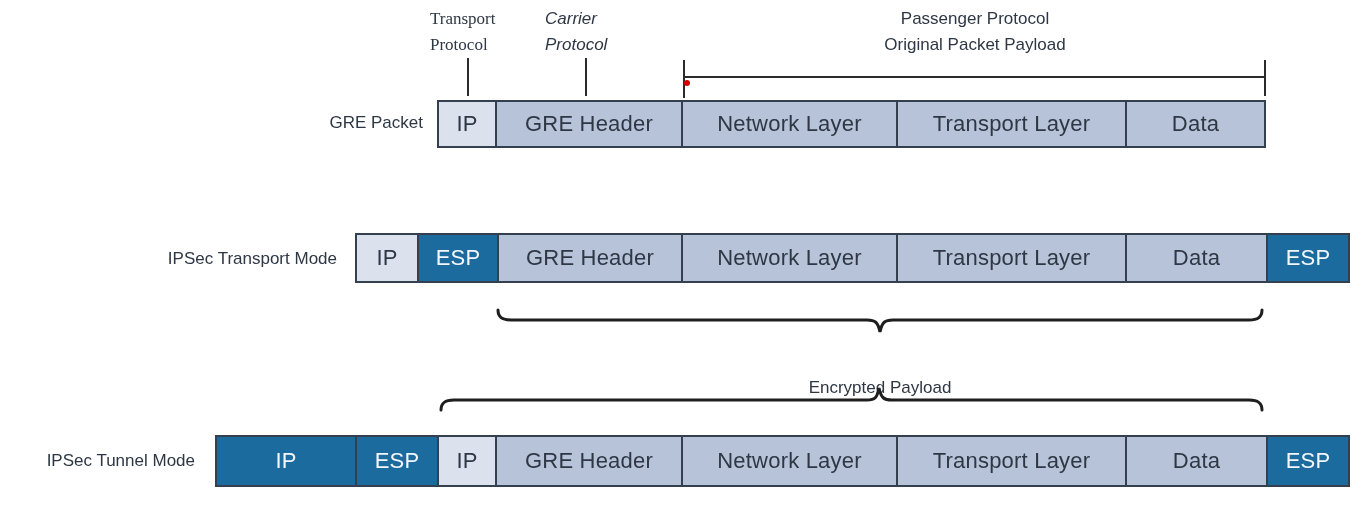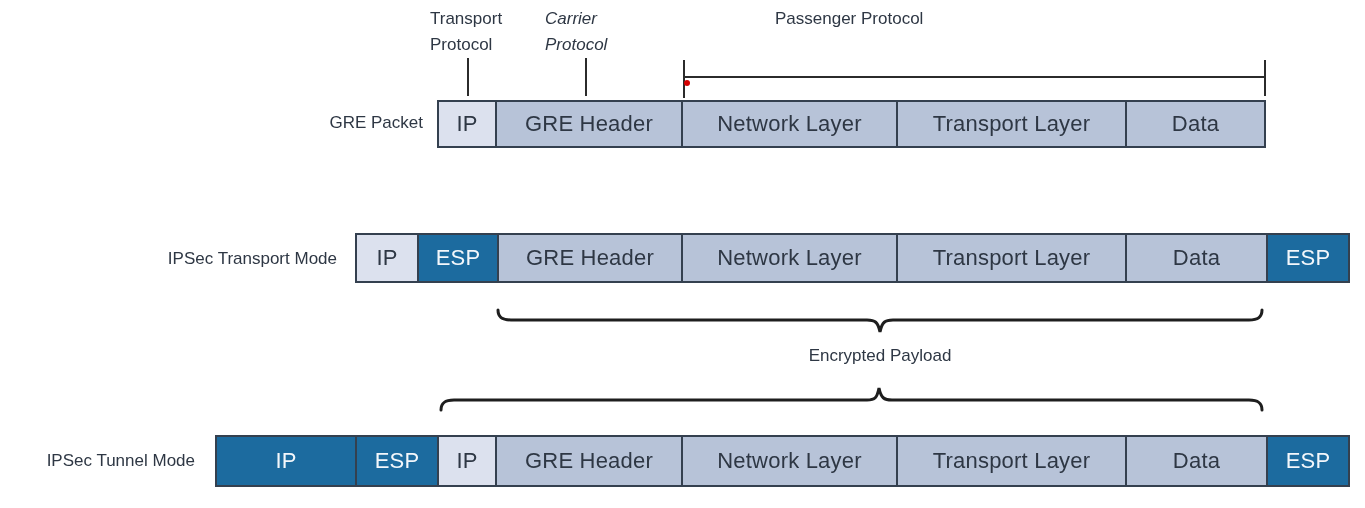--- a/index.html
+++ b/index.html
@@ -12,43 +12,44 @@
     position:absolute; box-sizing:border-box;
     border:2px solid var(--border,#34404f);
     display:flex; align-items:center; justify-content:center;
     font-size:22px; letter-spacing:0.2px;
   }
   .light  { background:var(--box-light,#dce1ee); }
   .medium { background:var(--box-medium,#b7c3d8); }
   .dark   { background:var(--box-dark,#1c6b9f); color:var(--text-on-dark,#f3f7fb); }
   .row-label { position:absolute; font-size:17px; text-align:right; white-space:nowrap; }
   .anno { position:absolute; font-size:17px; line-height:26px; }
-  .anno.center { }
+  .anno.center { text-align:center; }
   .tick  { position:absolute; width:2px; background:#2b2b2b; }
   .hline { position:absolute; height:2px; background:#2b2b2b; }
   .red-dot { position:absolute; width:6px; height:6px; border-radius:50%;
              background:var(--red-dot,#d40000); }
   svg.brace { position:absolute; }
-  .ep-label { position:absolute; font-size:17px; text-align:center; }
+  .ep-label { position:absolute; font-size:17px; text-align:center;margin-top:32px; }
 </style>
 </head>
 <body>
 
 <div class="canvas">
 
-  <div class="anno" style="left:430px; top:6px;">
+  <div class="anno" style="left:430px; top:6px;font-family:Liberation Serif, serif;">
     <div>Transport</div>
     <div>Protocol</div>
   </div>
   <div class="anno" style="left:545px; top:6px;font-style:italic;">
     <div>Carrier</div>
     <div>Protocol</div>
   </div>
   <div class="anno center" style="left:775px; top:6px; width:400px;">
     <div>Passenger Protocol</div>
+    <div>Original Packet Payload</div>
   </div>
 
   <div class="tick" style="left:467px; top:58px; height:38px;"></div>
   <div class="tick" style="left:585px; top:58px; height:38px;"></div>
 
   <div class="hline" style="left:684px; top:76px; width:582px;"></div>
   <div class="tick" style="left:683px; top:60px; height:38px;"></div>
   <div class="tick" style="left:1264px; top:60px; height:36px;"></div>
   <div class="red-dot" style="left:684px; top:80px;"></div>
 

